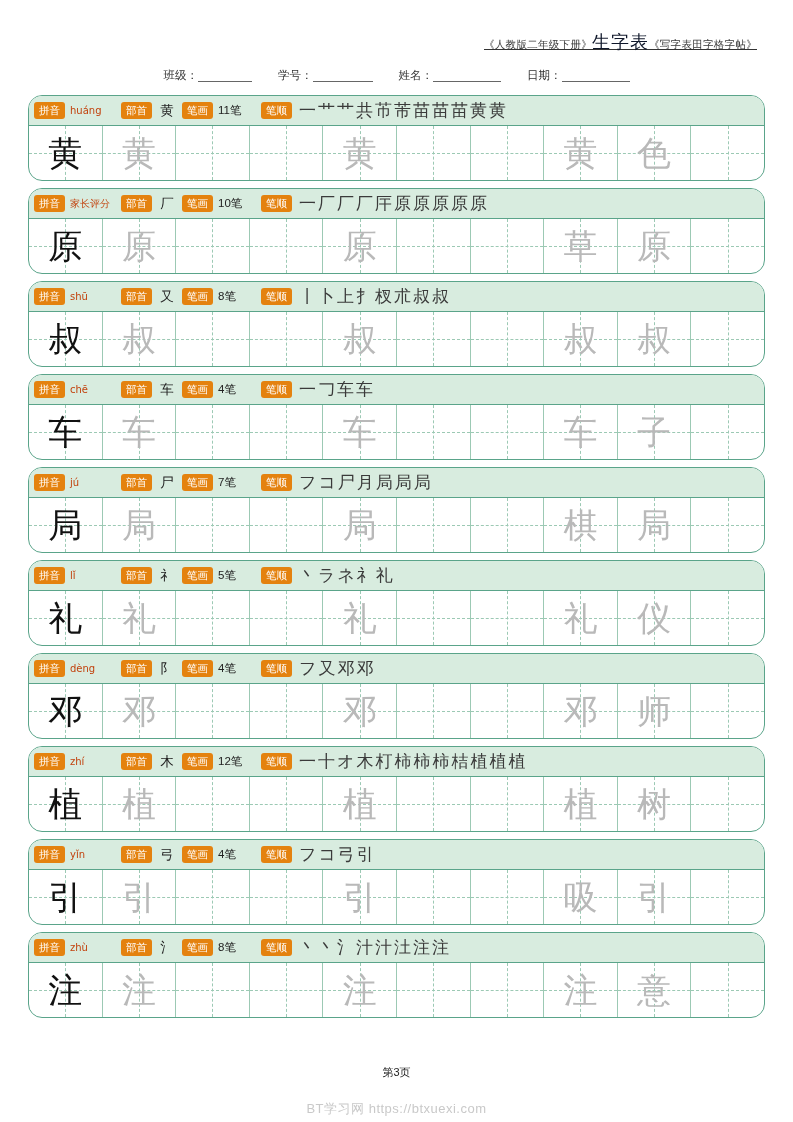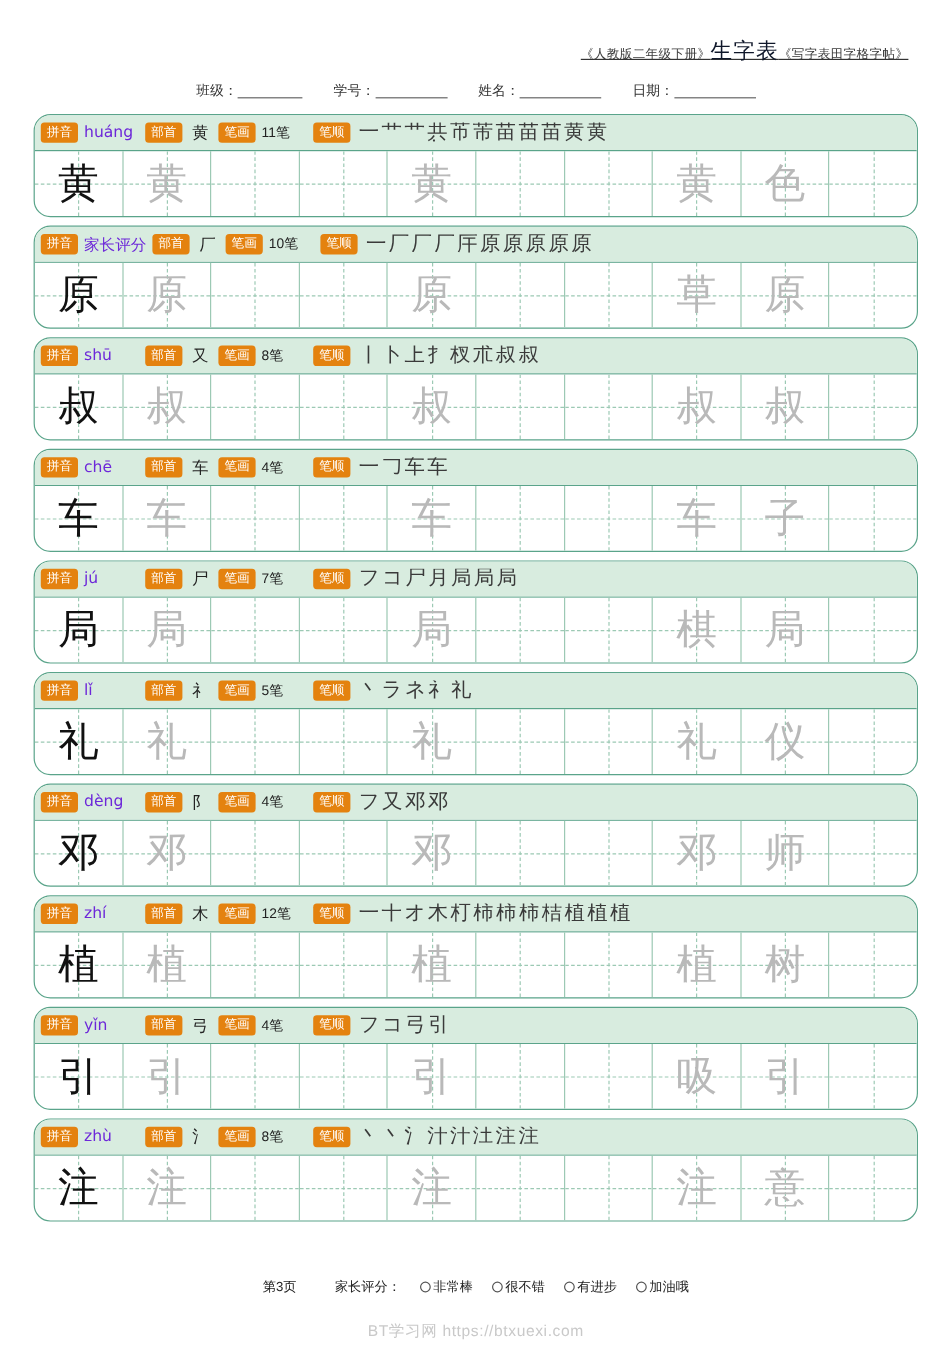--- a/index.html
+++ b/index.html
@@ -78,22 +78,22 @@
     background: #e4820f;
     color: #fff;
     font-size: 10.5px;
     border-radius: 3px;
     padding: 2px 5px;
     line-height: 1.15;
     white-space: nowrap;
     flex: none;
   }
   .pinyin {
-    font-size: 13px;
-    color: #6d28d9;
+    font-size: 10px;
+    color: #c2410c;
     min-width: 46px;
     font-family: "DejaVu Sans", sans-serif;
   }
   .radical {
     font-size: 13.5px;
     color: #222;
     min-width: 20px;
     text-align: center;
   }
   .strokes {
@@ -643,35 +643,16 @@
           <div class="cell">
             <div class="glyph g-word">意</div>
           </div>
           <div class="cell"></div>
         </div>
       </div>
     </div>
 
   <div class="footer">
     <div>第3页</div>
-    <div class="rating">
-      <span>家长评分：</span>
-      <span class="opt">
-        <span class="circ"></span>
-        <span>非常棒</span>
-      </span>
-      <span class="opt">
-        <span class="circ"></span>
-        <span>很不错</span>
-      </span>
-      <span class="opt">
-        <span class="circ"></span>
-        <span>有进步</span>
-      </span>
-      <span class="opt">
-        <span class="circ"></span>
-        <span>加油哦</span>
-      </span>
-    </div>
   </div>
 
   <div class="watermark">BT学习网 https://btxuexi.com</div>
 </div>
 
 </body></html>

